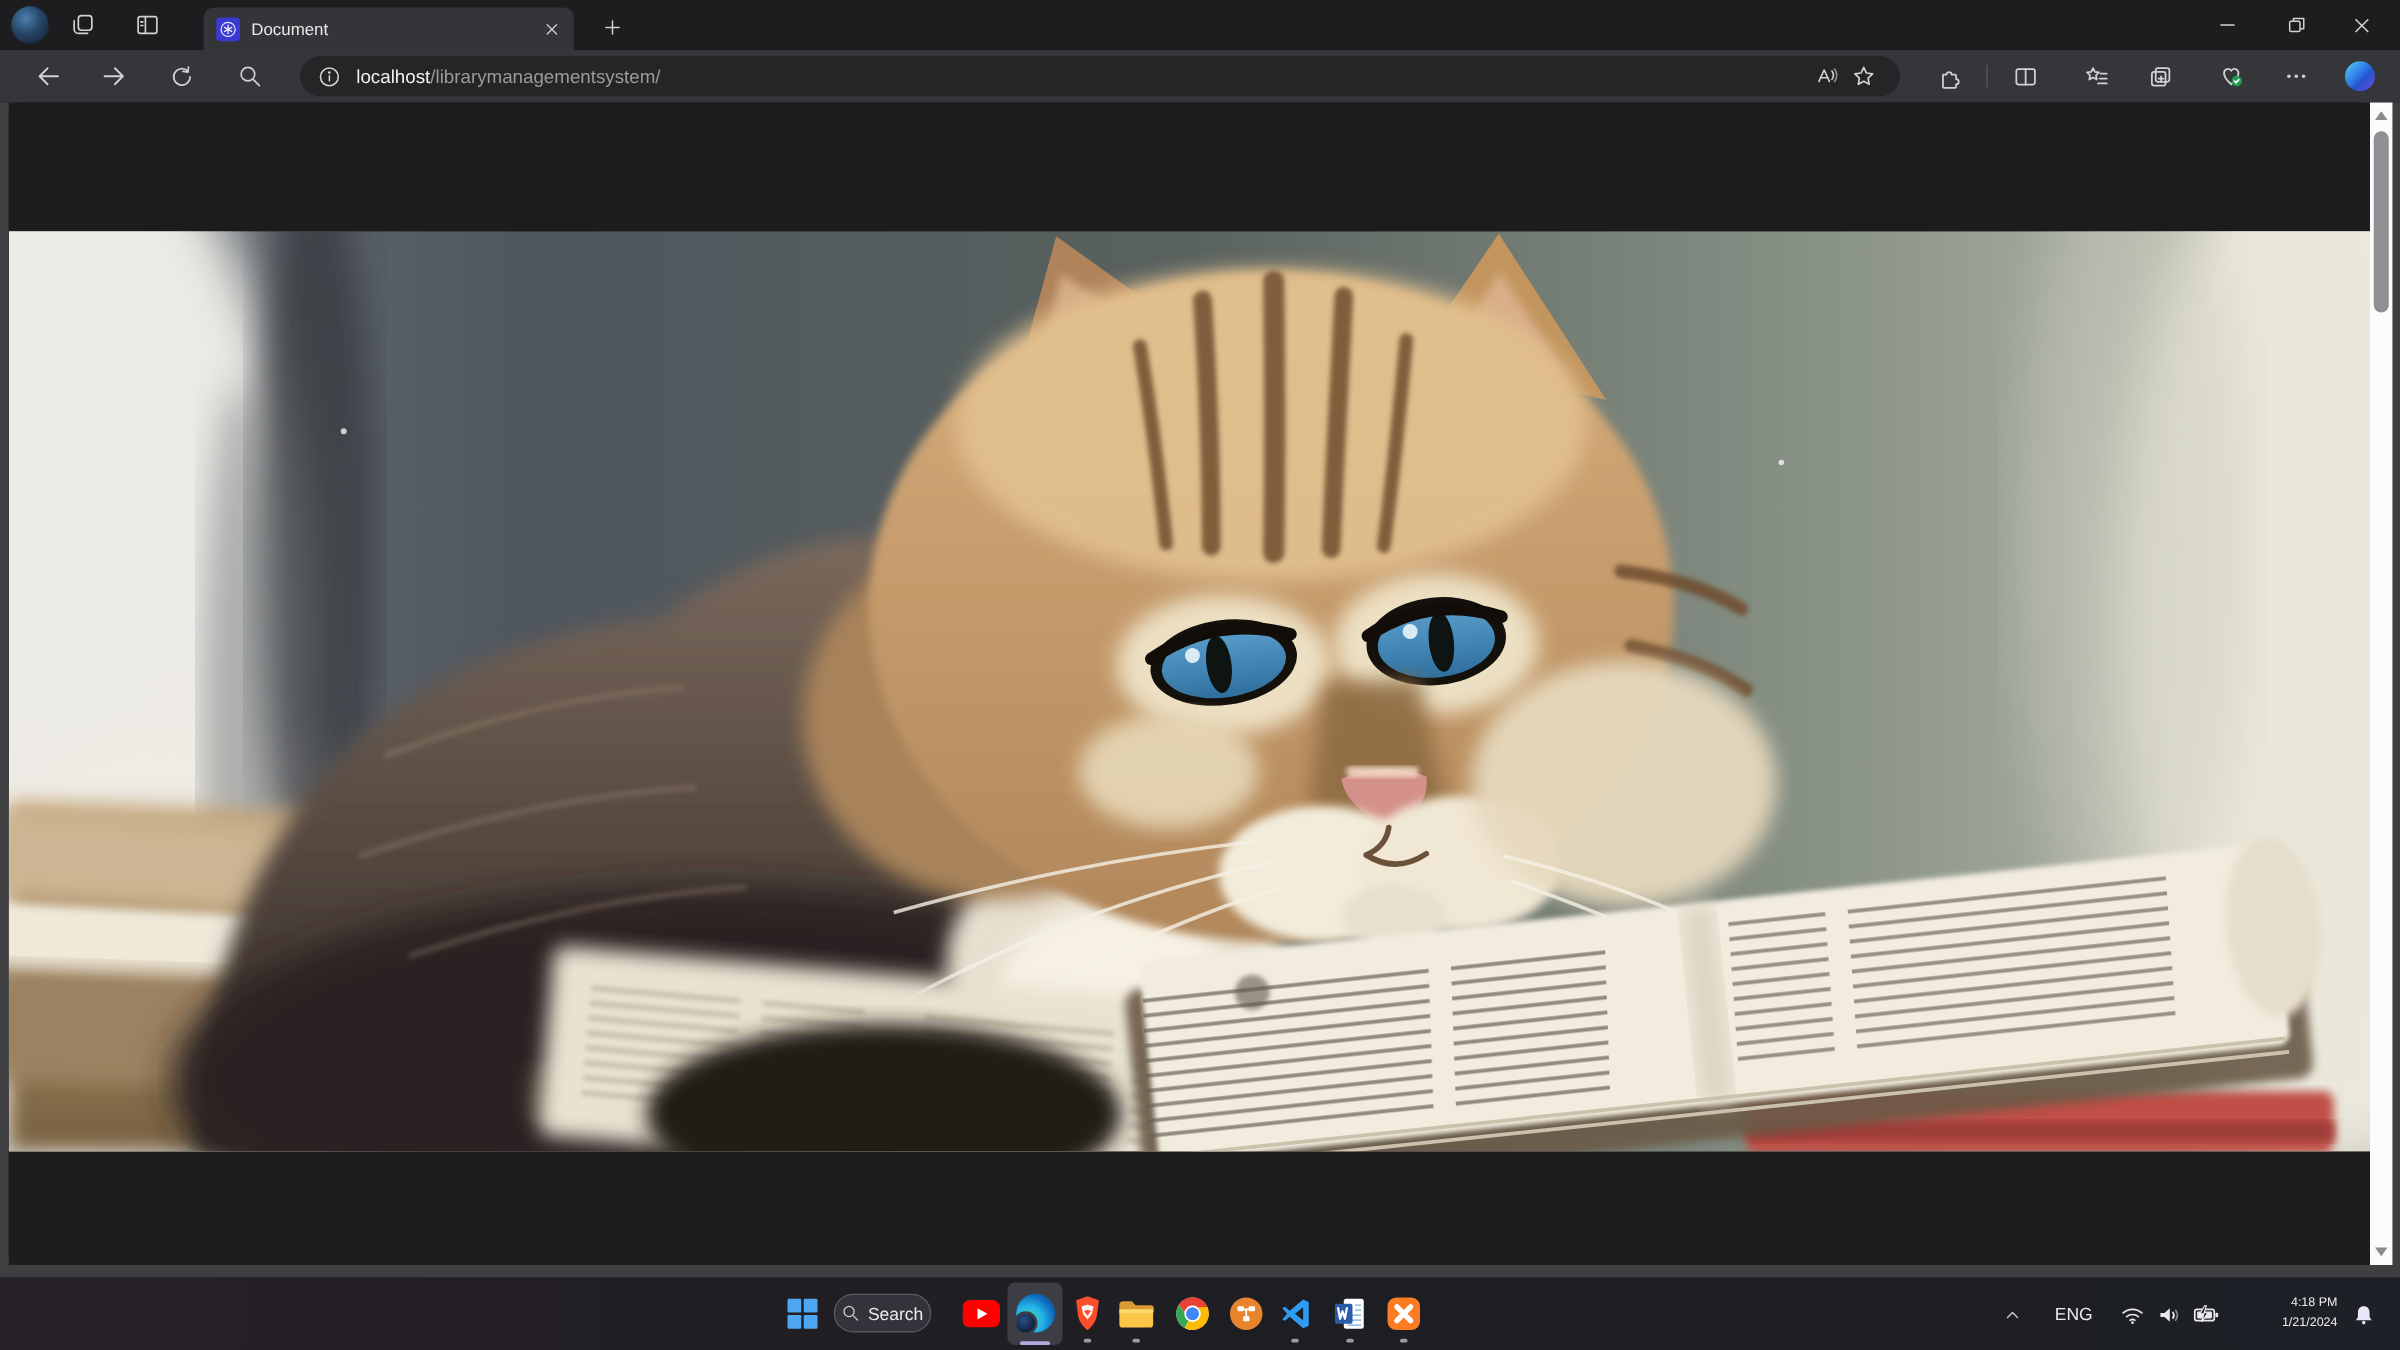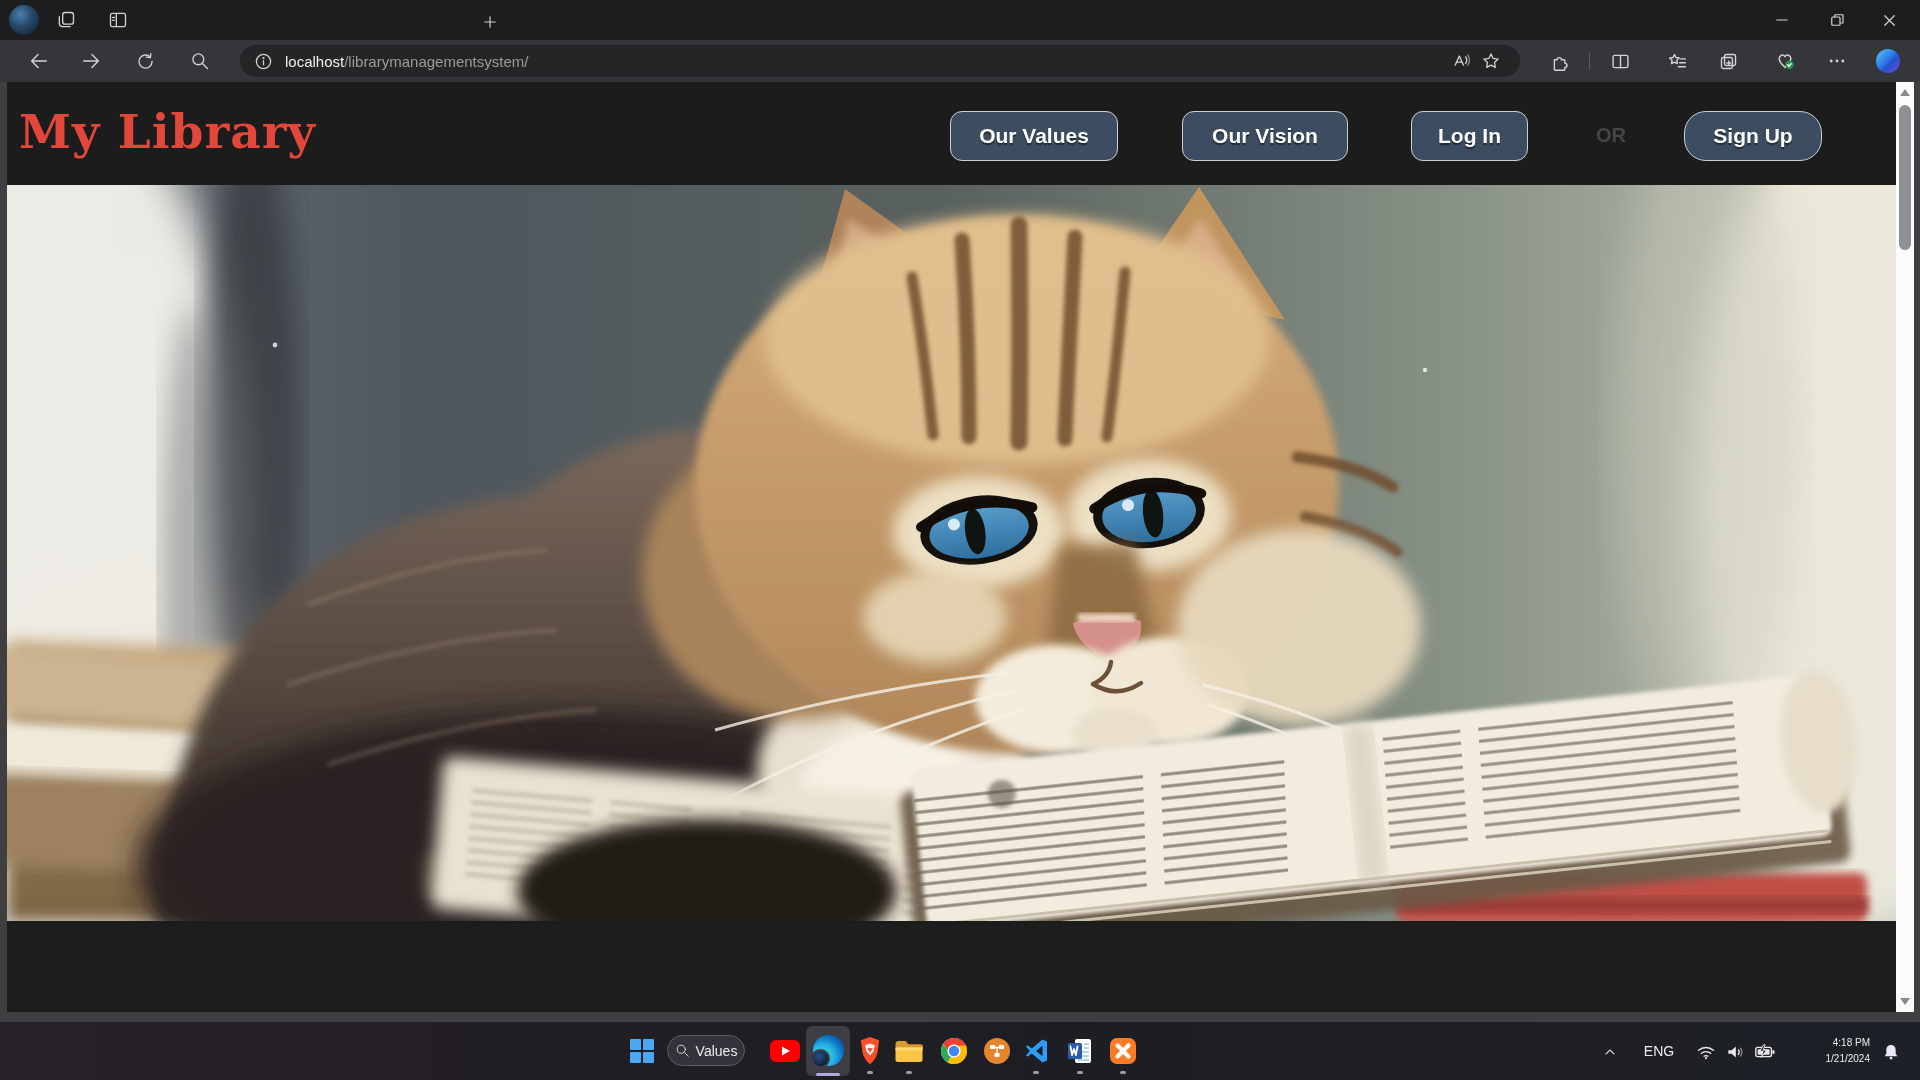--- a/index.html
+++ b/index.html
@@ -92,20 +92,32 @@
         <rect x="8" y="3" width="13" height="14" rx="3"></rect>
         <path d="M4 8 v8 a4 4 0 0 0 4 4 h9"></path>
       </svg>
   </div>
   <div class="tbicon" style="left:104px;">
     <svg class="ic" width="20" height="20" viewBox="0 0 24 24">
         <rect x="3" y="4" width="18" height="16" rx="2"></rect>
         <path d="M10 4 v16 M5.6 9 h2 M5.6 12.5 h2"></path>
       </svg>
   </div>
+  <div id="tab">
+    <div id="favicon">
+      <svg width="15" height="15" viewBox="0 0 24 24">
+          <circle cx="12" cy="12" r="9" fill="none" stroke="#e8e8ff" stroke-width="1.6"></circle>
+          <path d="M12 6 v12 M6.8 9 l10.4 6 M17.2 9 L6.8 15" stroke="#e8e8ff" stroke-width="1.8"></path>
+        </svg>
+    </div>
+    <span id="tab-title">Document</span>
+    <svg class="ic" width="15" height="15" viewBox="0 0 24 24">
+        <path d="M6 6 L18 18 M18 6 L6 18"></path>
+      </svg>
+  </div>
   <div class="tbicon" style="left:476px; top:10px;">
     <svg class="ic" width="18" height="18" viewBox="0 0 24 24">
         <path d="M12 5 v14 M5 12 h14"></path>
       </svg>
   </div>
   <div class="winctl" id="win-min">
     <svg class="ic" width="18" height="18" viewBox="0 0 24 24">
         <path d="M5 12 h14"></path>
       </svg>
   </div>
@@ -209,28 +221,20 @@
   <div class="tb-right" id="copilot">
       <div class="orb"></div>
     </div>
 </div>
 
 <div id="frame-left"></div>
 <div id="frame-right"></div>
 <div id="frame-bottom"></div>
 
 <div id="page">
-  <div id="page-header">
-    <div id="brand">My Library</div>
-    <div class="navlink" id="btn-our-values">Our Values</div>
-    <div class="navlink" id="btn-our-vision">Our Vision</div>
-    <div class="navlink" id="btn-log-in">Log In</div>
-    <div id="or-text">OR</div>
-    <div class="navlink" id="btn-sign-up">Sign Up</div>
-  </div>
 
   <div id="hero" role="img" aria-label="Painted illustration of a fluffy ginger kitten with blue eyes reading an open book on a table">
     <svg width="1889" height="736" viewBox="0 0 1889 736" preserveAspectRatio="none">
       <defs>
         <linearGradient id="bgGrad" x1="0" y1="0" x2="1" y2="0">
           <stop offset="0" stop-color="#70767c"></stop>
             <stop offset="0.22" stop-color="#4e565e"></stop>
           <stop offset="0.5" stop-color="#59625e"></stop>
             <stop offset="0.78" stop-color="#8b9488"></stop>
           <stop offset="1" stop-color="#c2c4b6"></stop>
@@ -409,21 +413,21 @@
           <rect x="2" y="15" width="11" height="11" rx="1"></rect>
           <rect x="15" y="15" width="11" height="11" rx="1"></rect>
         </g>
       </svg>
   </div>
   <div id="tk-search">
     <svg class="ic" width="15" height="15" viewBox="0 0 24 24">
         <circle cx="10" cy="10" r="6.5"></circle>
         <path d="M15.5 15.5 L21 21"></path>
       </svg>
-    <span>Values</span>
+    <span>Search</span>
   </div>
   <div class="tk" style="left:765px;">
     <svg width="30" height="22" viewBox="0 0 30 22">
         <rect x="0" y="0" width="30" height="22" rx="6" fill="#ff0000"></rect>
         <path d="M12 6.5 L20 11 L12 15.5 Z" fill="#ffffff"></path>
       </svg>
   </div>
   <div id="tk-edge-box"></div>
   <div class="tk" style="left:808px; top:12px;">
       <div class="edge-orb"></div>

